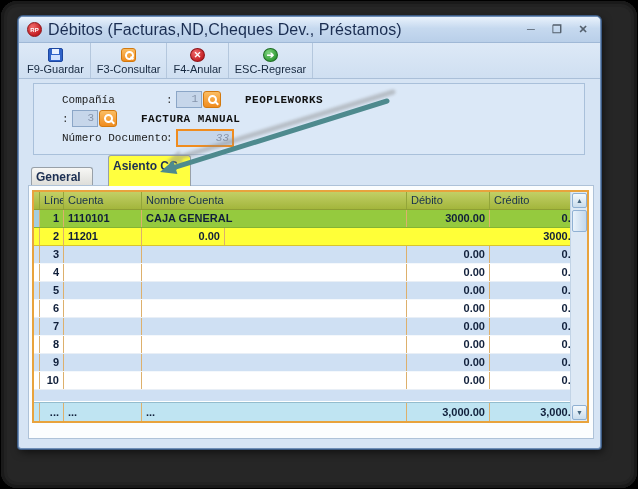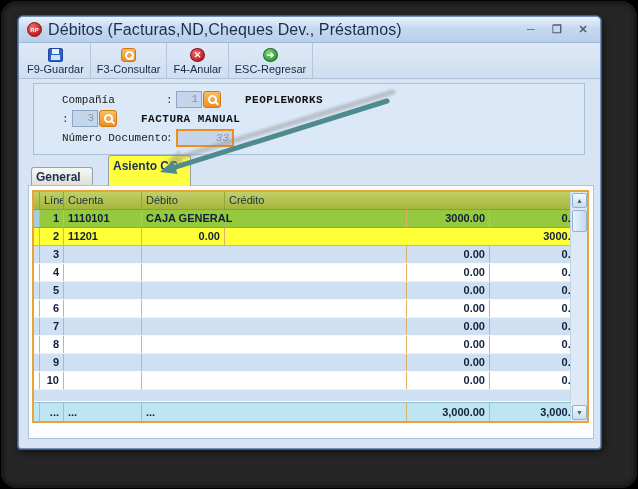--- a/index.html
+++ b/index.html
@@ -175,20 +175,21 @@
       <div class="tab t-asiento active">Asiento CG</div>
       <div class="tab-gap2"></div>
     </div>
 
   <div class="tab-panel">
     <div class="grid" id="grid">
       <div class="grow ghead">
           <div class="gcell c-ind"></div>
           <div class="gcell c-linea">Línea</div>
           <div class="gcell c-cuenta">Cuenta</div>
+          <div class="gcell c-nombre">Nombre Cuenta</div>
           <div class="gcell c-debito">Débito</div>
           <div class="gcell c-credito">Crédito</div>
         </div>
         <div class="grow gdata row-green">
           <div class="gcell c-ind"></div>
           <div class="gcell c-linea">1</div>
           <div class="gcell c-cuenta">1110101</div>
           <div class="gcell c-nombre">CAJA GENERAL</div>
           <div class="gcell c-debito">3000.00</div>
           <div class="gcell c-credito">0.00</div>

